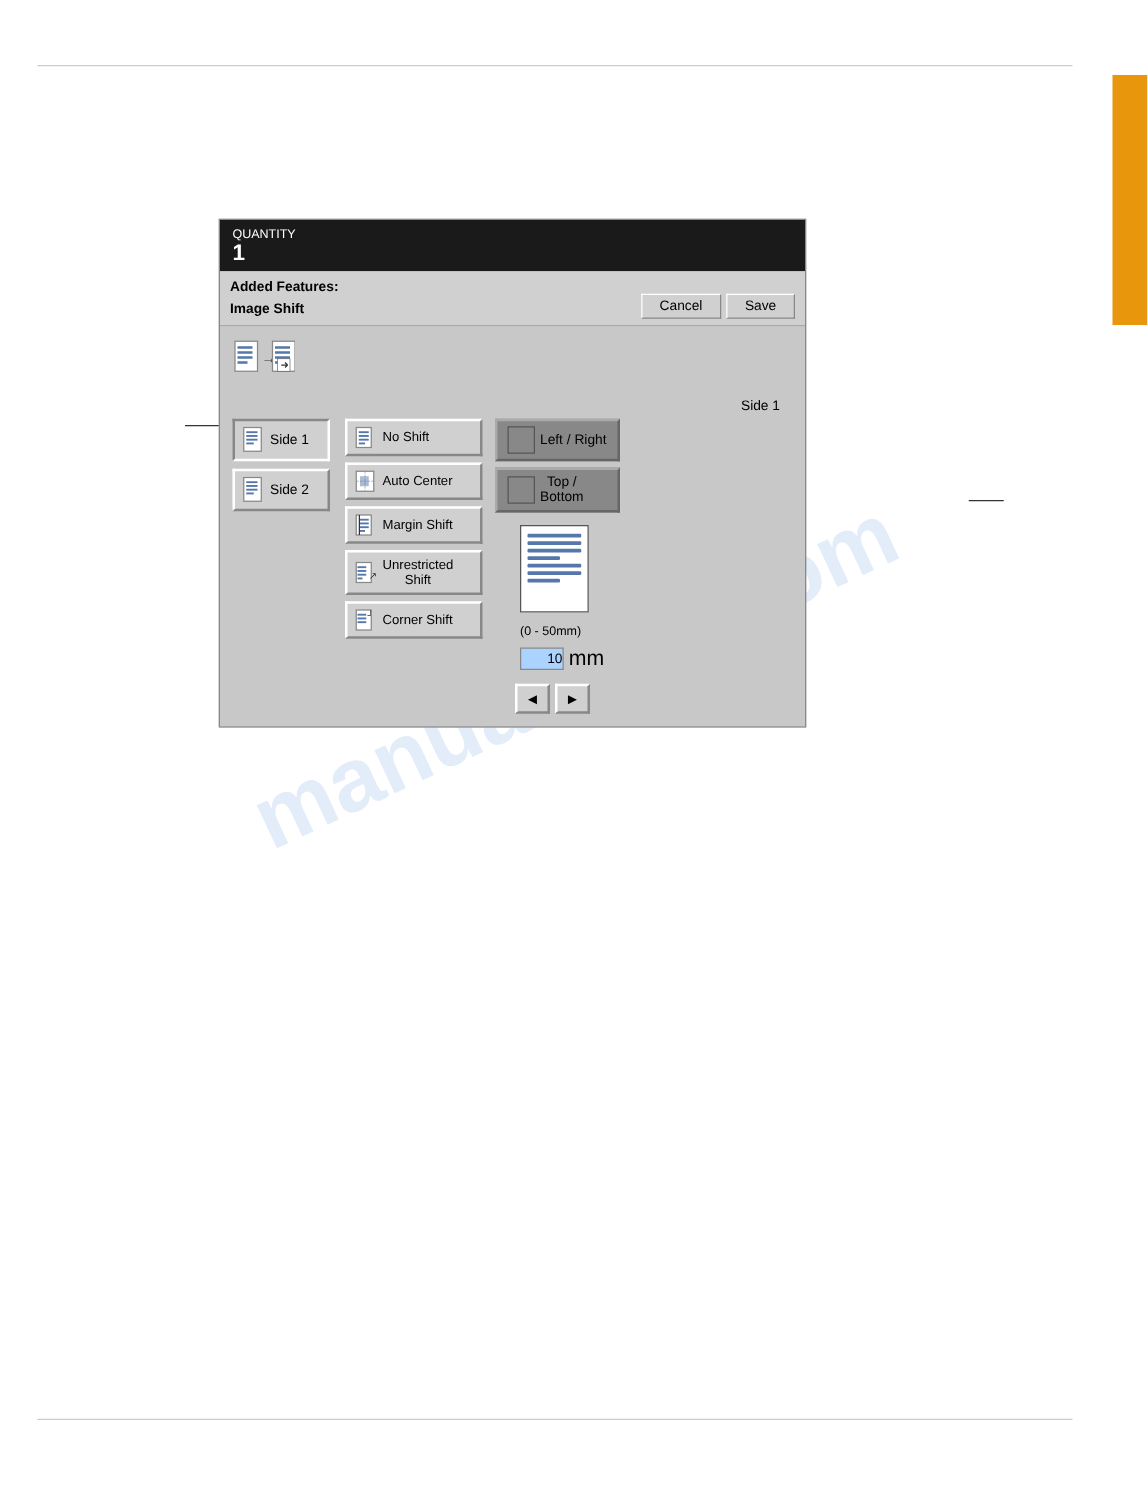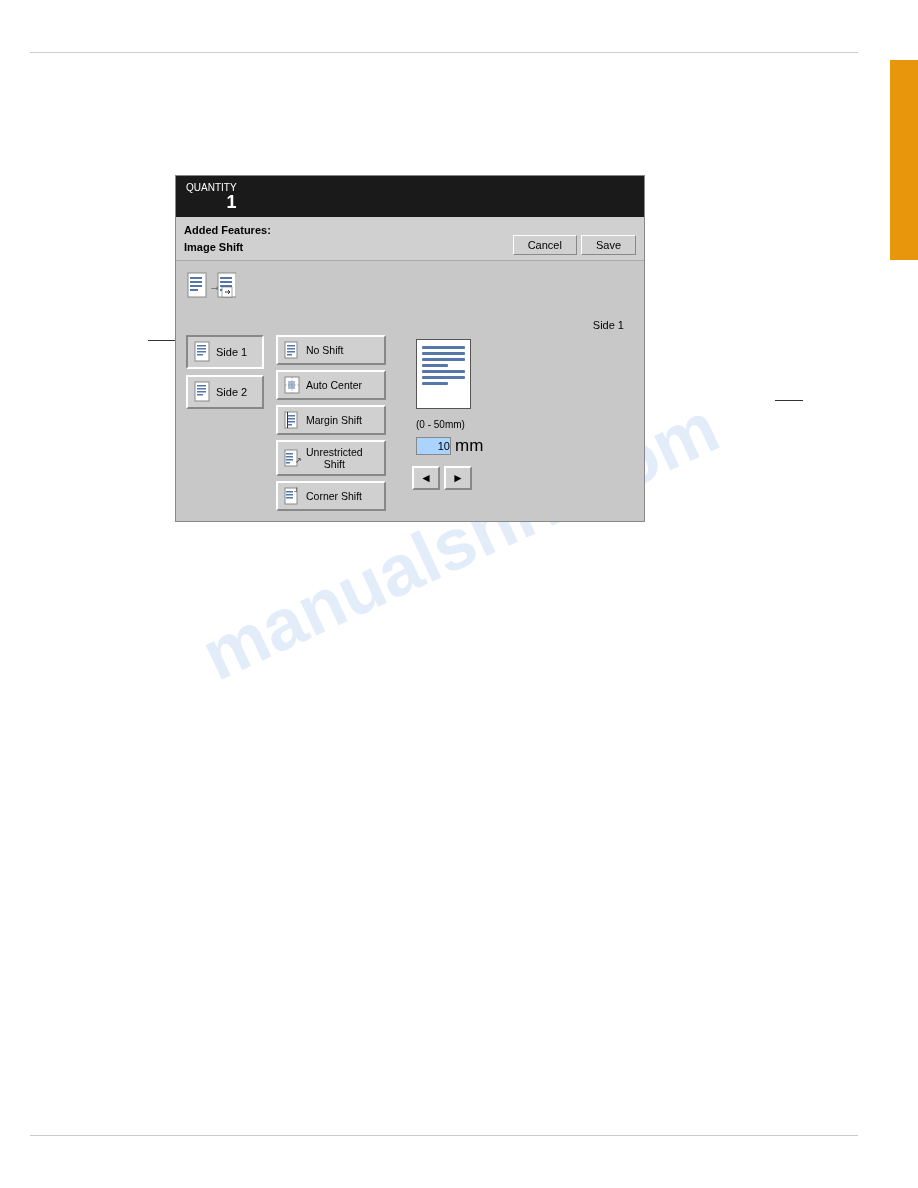--- a/index.html
+++ b/index.html
@@ -62,21 +62,21 @@
       justify-content: space-between;
       align-items: flex-start;
     }
 
     .status-text {
       font-size: 11px;
       line-height: 1.5;
     }
 
     .quantity-area {
-      text-align: right;
+      text-align: left;
     }
 
     .quantity-label {
       font-size: 10px;
     }
 
     .quantity-value {
       font-size: 18px;
       font-weight: bold;
       line-height: 1;
@@ -513,20 +513,32 @@
               <rect x="2" y="4" width="7" height="1.5" fill="#5577aa"></rect>
               <rect x="2" y="7" width="7" height="1.5" fill="#5577aa"></rect>
               <rect x="2" y="10" width="7" height="1.5" fill="#5577aa"></rect>
               <text x="10" y="7" font-size="7" fill="#333">┘</text>
             </svg>
             <span>Corner Shift</span>
           </button>
         </div>
 
         <div class="right-column">
+          <div class="direction-buttons">
+
+            <button class="dir-btn">
+              <div class="color-swatch"></div>
+              <span>Left / Right</span>
+            </button>
+
+            <button class="dir-btn">
+              <div class="color-swatch"></div>
+              <span>Top /<br>Bottom</span>
+            </button>
+          </div>
 
           <div class="doc-preview">
             <div class="doc-preview-lines">
               <div class="doc-line"></div>
               <div class="doc-line"></div>
               <div class="doc-line"></div>
               <div class="doc-line short"></div>
               <div class="doc-line"></div>
               <div class="doc-line"></div>
               <div class="doc-line short"></div>

